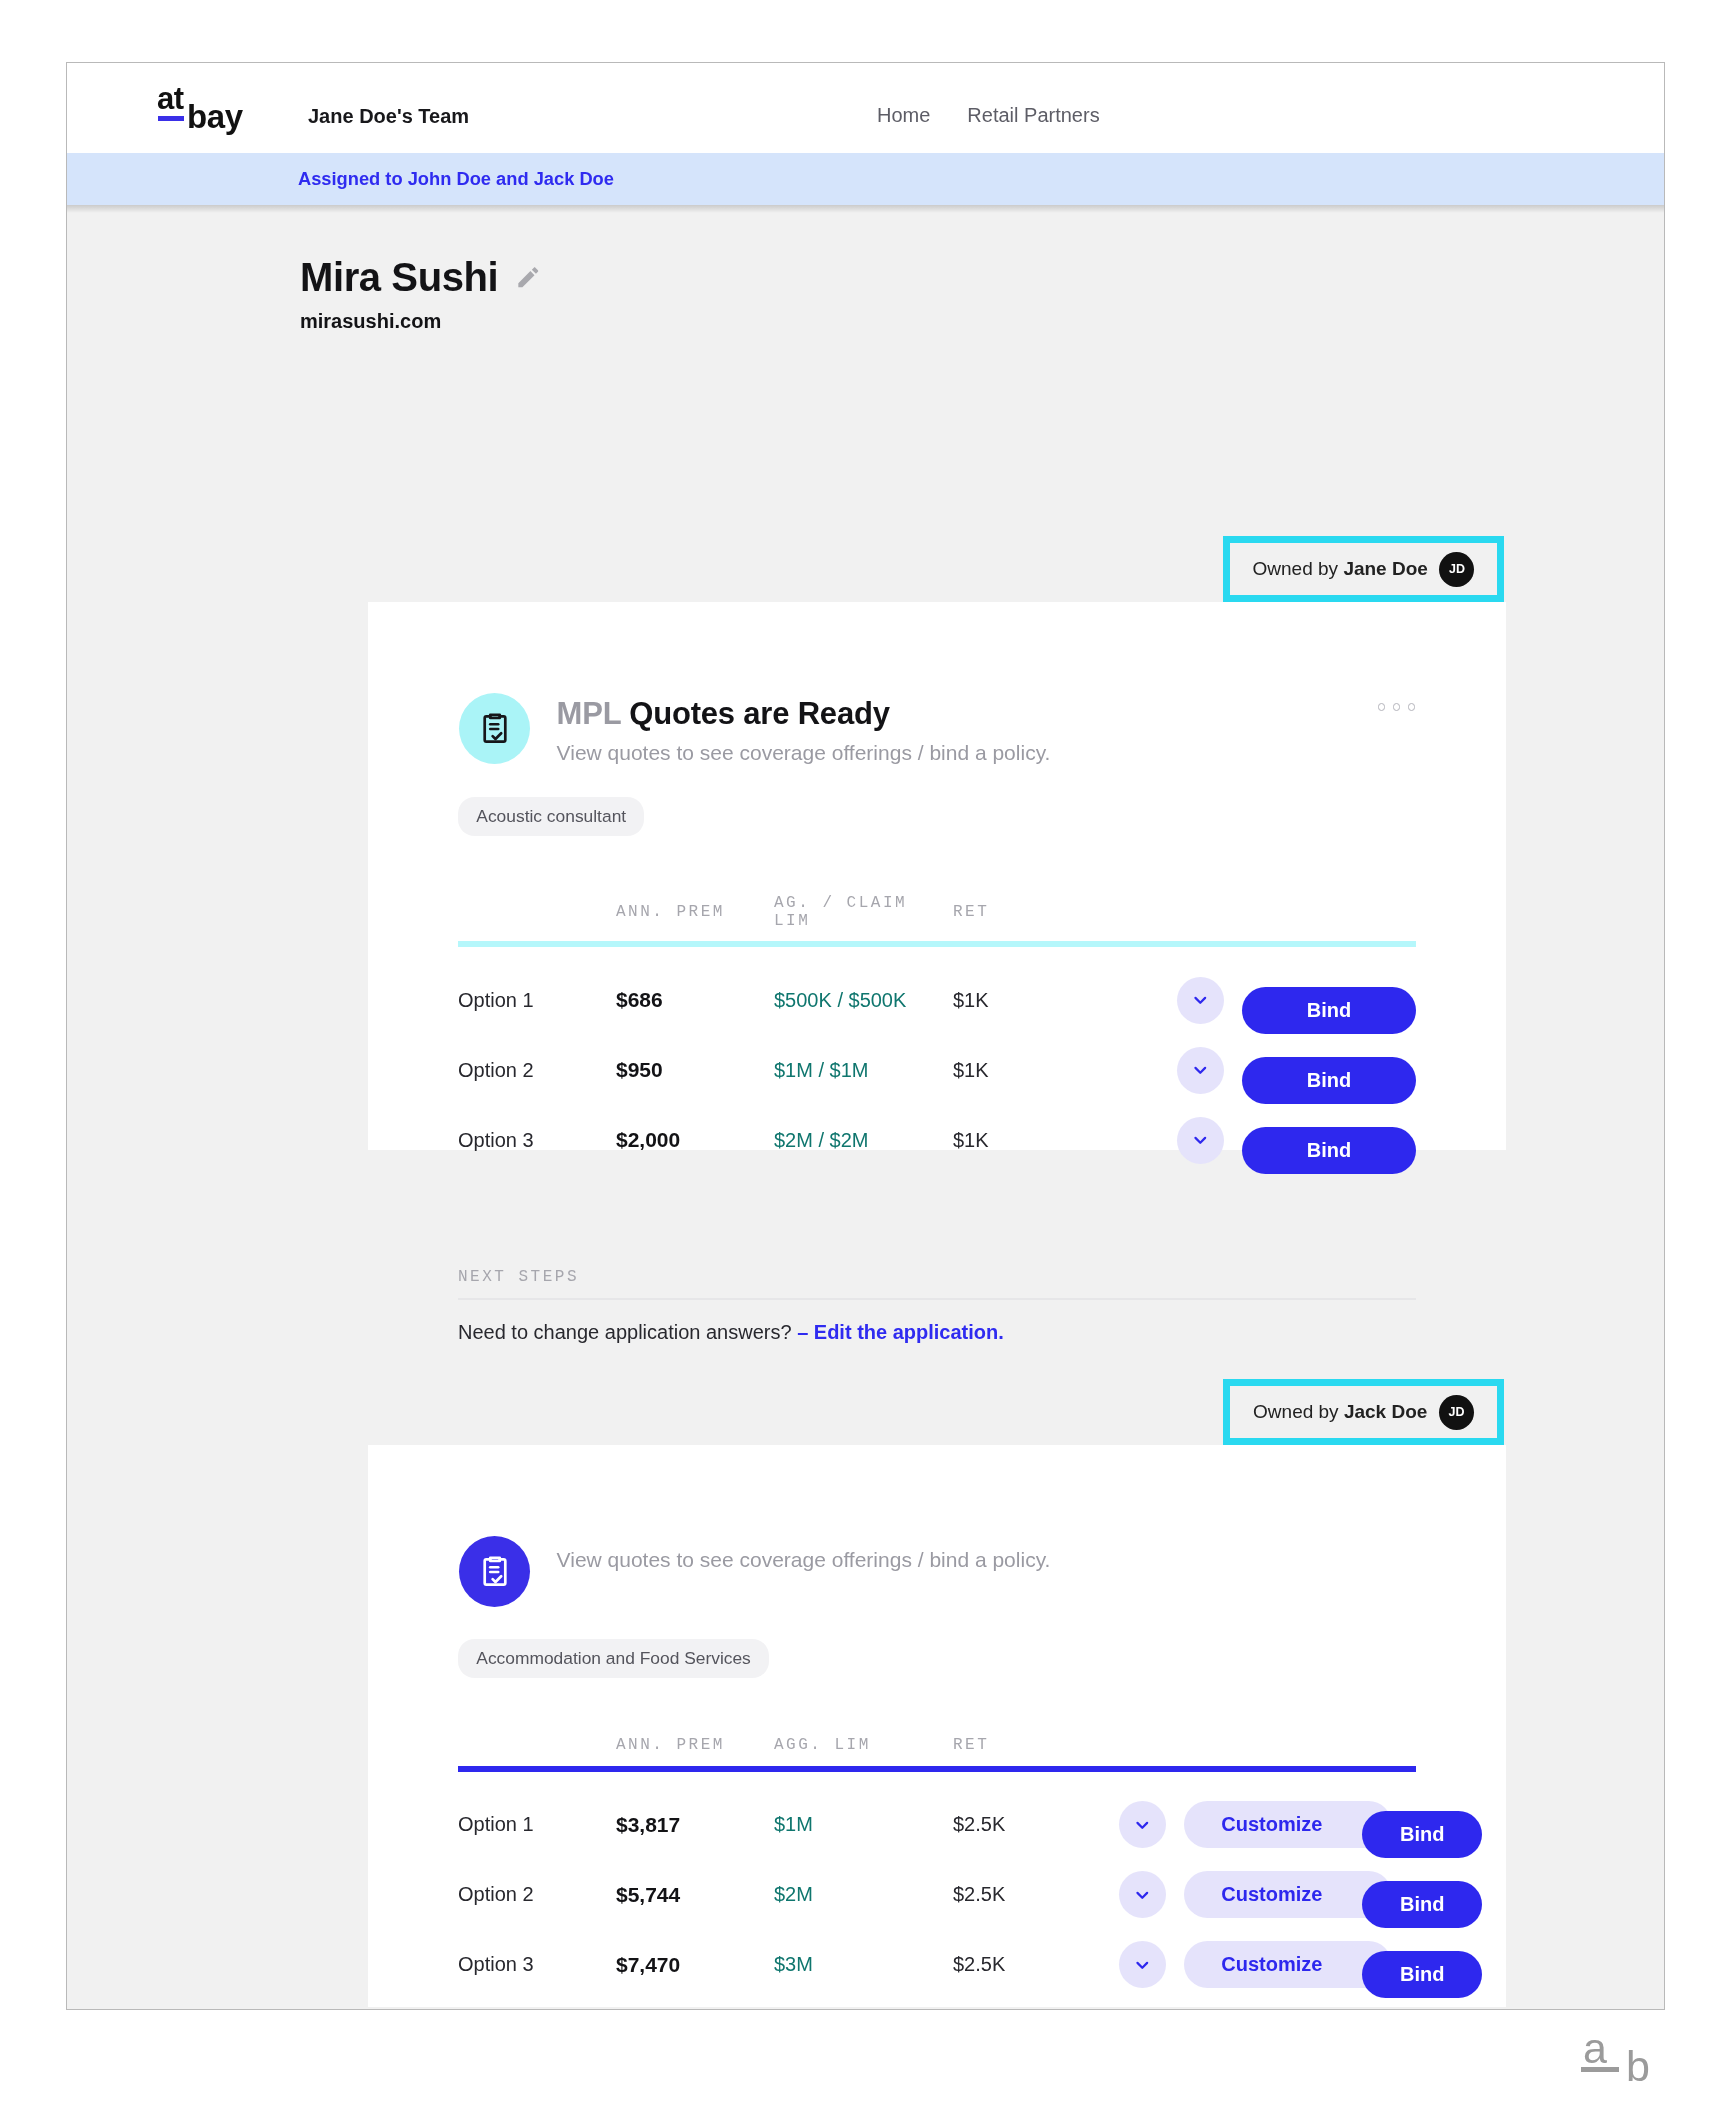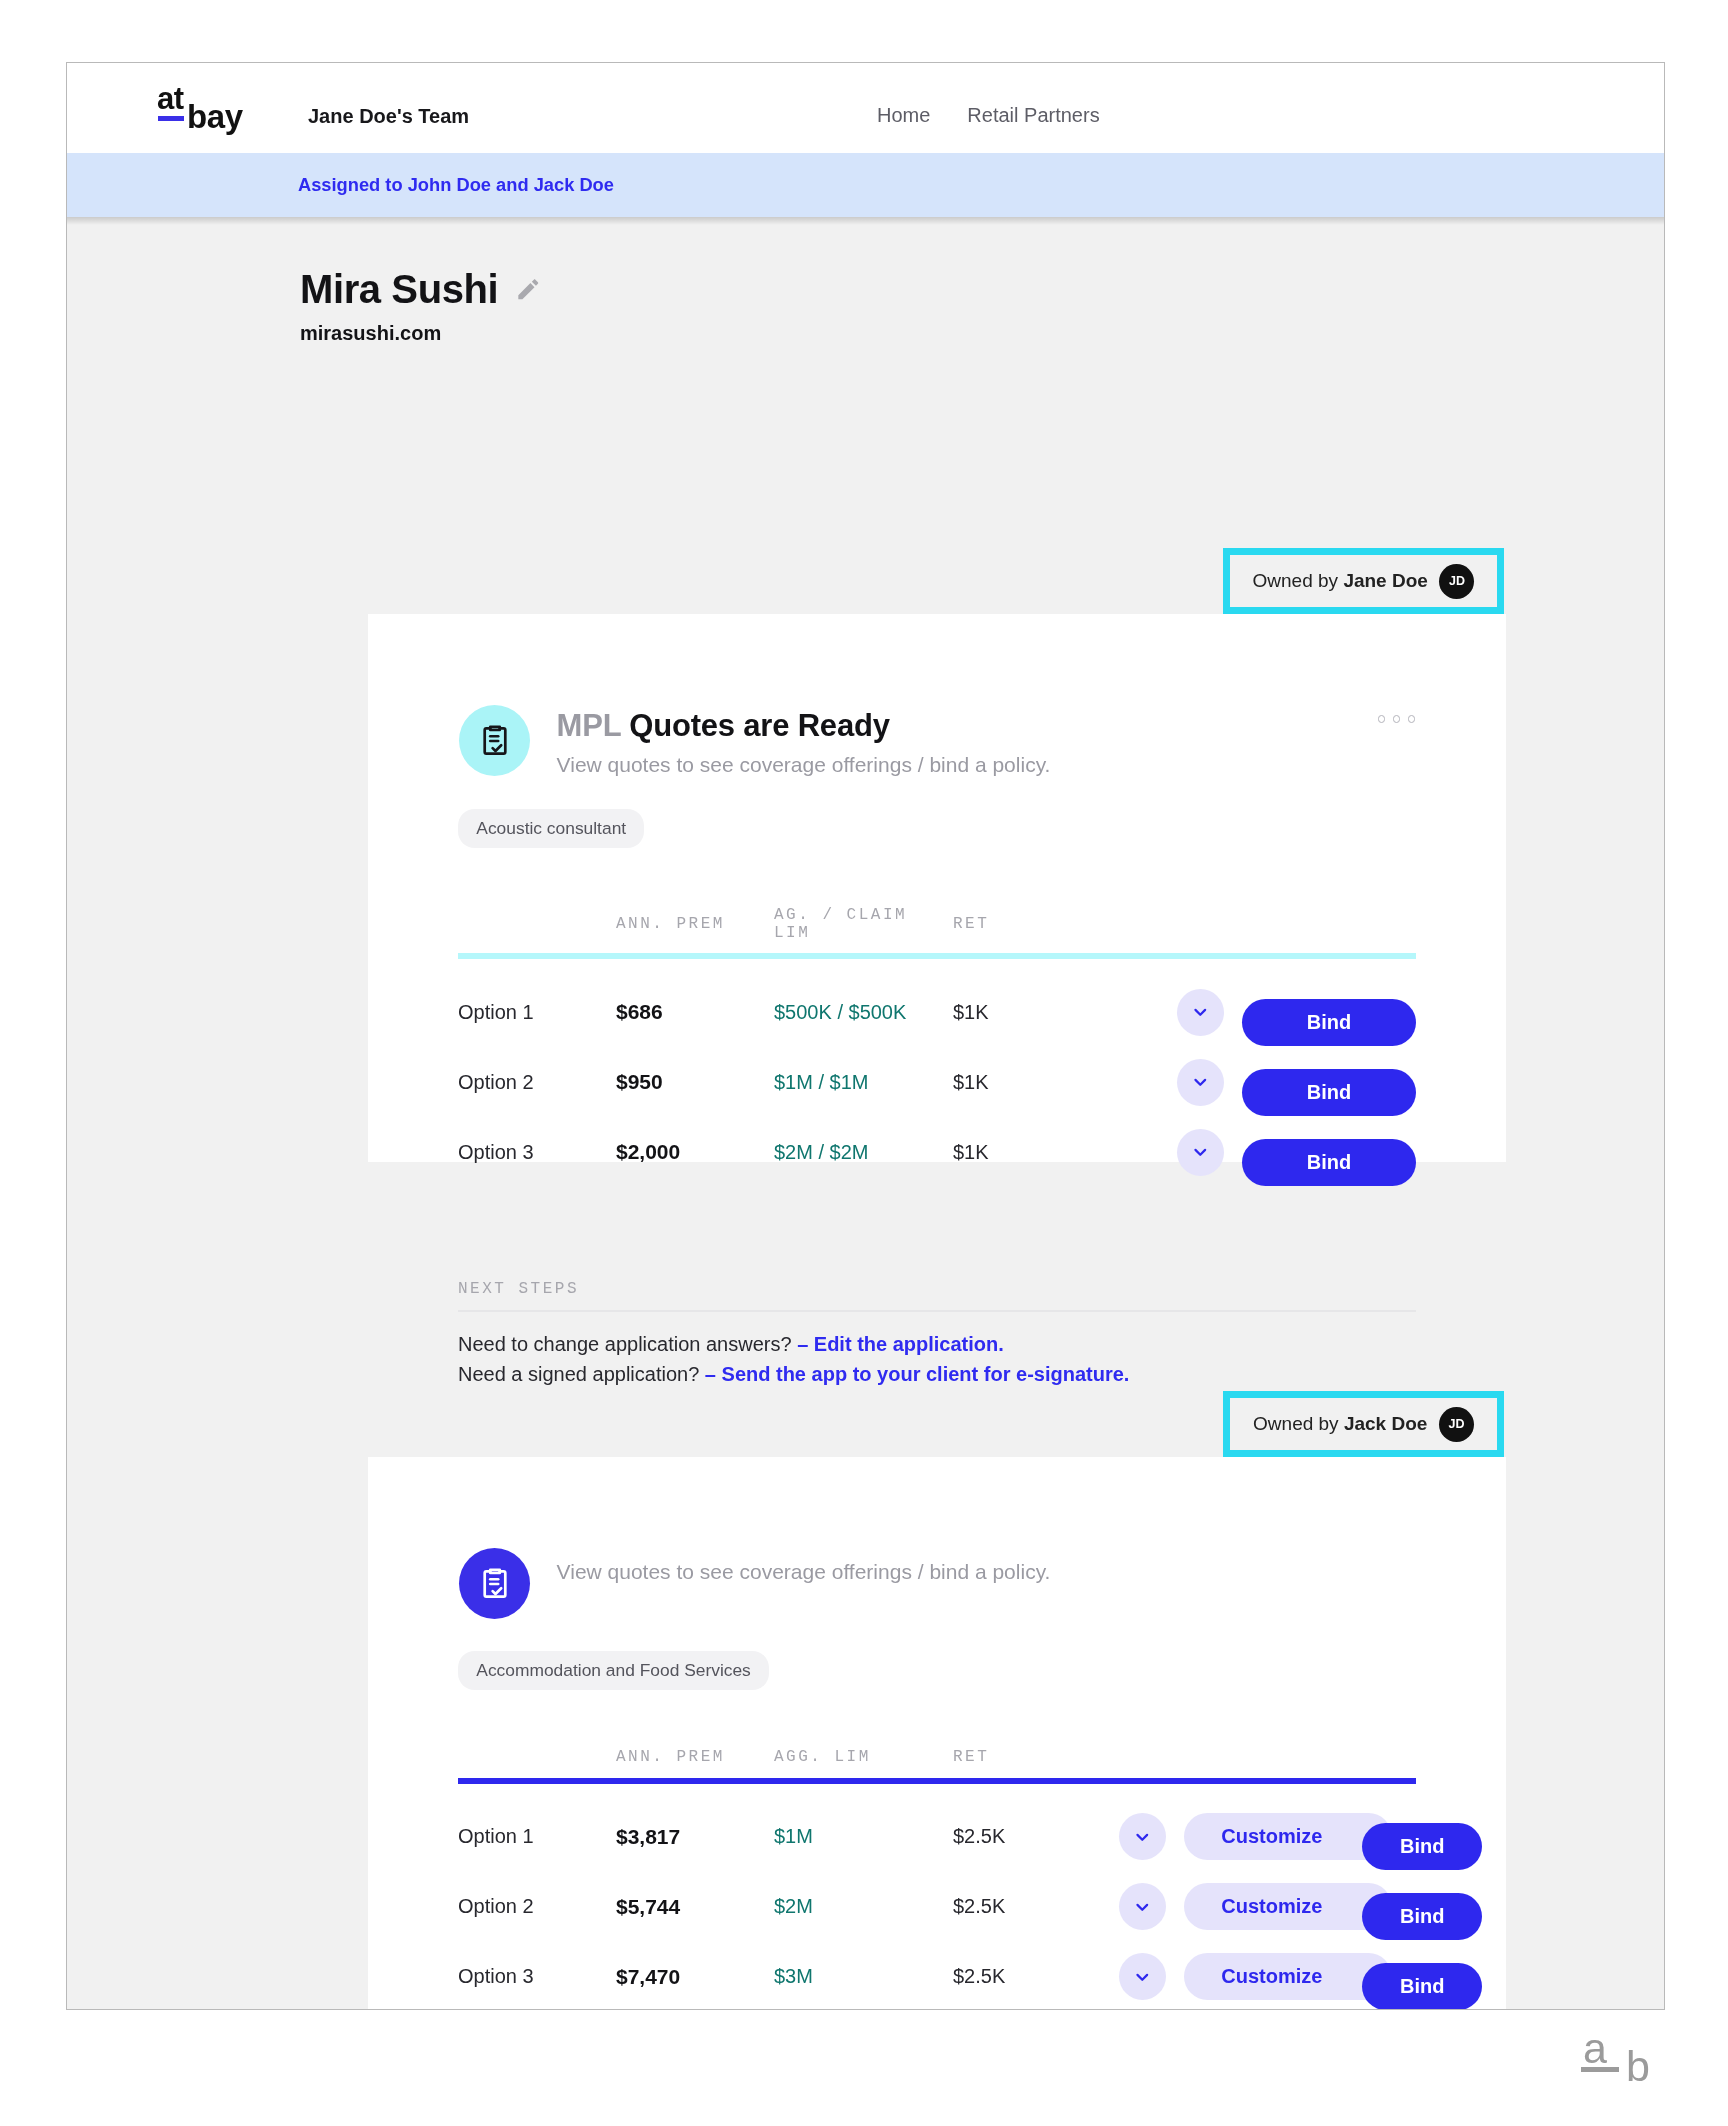--- a/index.html
+++ b/index.html
@@ -122,21 +122,21 @@
     font-size: 20px;
     font-weight: 600;
     display: flex;
     align-items: center;
     justify-content: center;
   }
 
   
   .assigned-banner {
     position: relative;
-    height: 64px;
+    height: 52px;
     background: #d5e4fb;
     display: flex;
     align-items: center;
   }
   .assigned-text {
     position: absolute;
     left: 231px;
     font-size: 18.3px;
     font-weight: 700;
     color: #2f2bf0;
@@ -554,24 +554,20 @@
         </div>
       </div>
 
       <div class="next-steps">
         <div class="ns-label">NEXT STEPS</div>
         <div class="ns-rule"></div>
         <div class="ns-line">
           <span>Need to change application answers?</span>
           <a>– Edit the application.</a>
         </div>
-        <div class="ns-line">
-          <span>Need a signed application?</span>
-          <a>– Send the app to your client for e-signature.</a>
-        </div>
       </div>
     </div>
 
     <div class="owner-highlight" style="left:1156px; top:1174px;">
       <div class="owner-badge">
         <span class="owner-text"><span>Owned by</span> <b>Jack Doe</b></span>
         <span class="owner-initials">JD</span>
       </div>
     </div>
 

